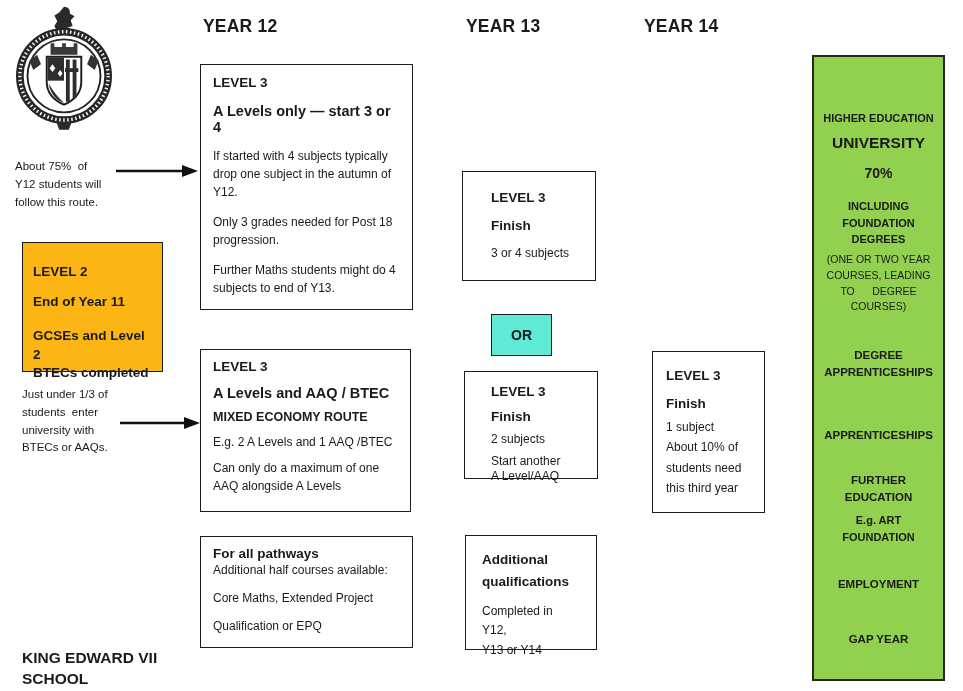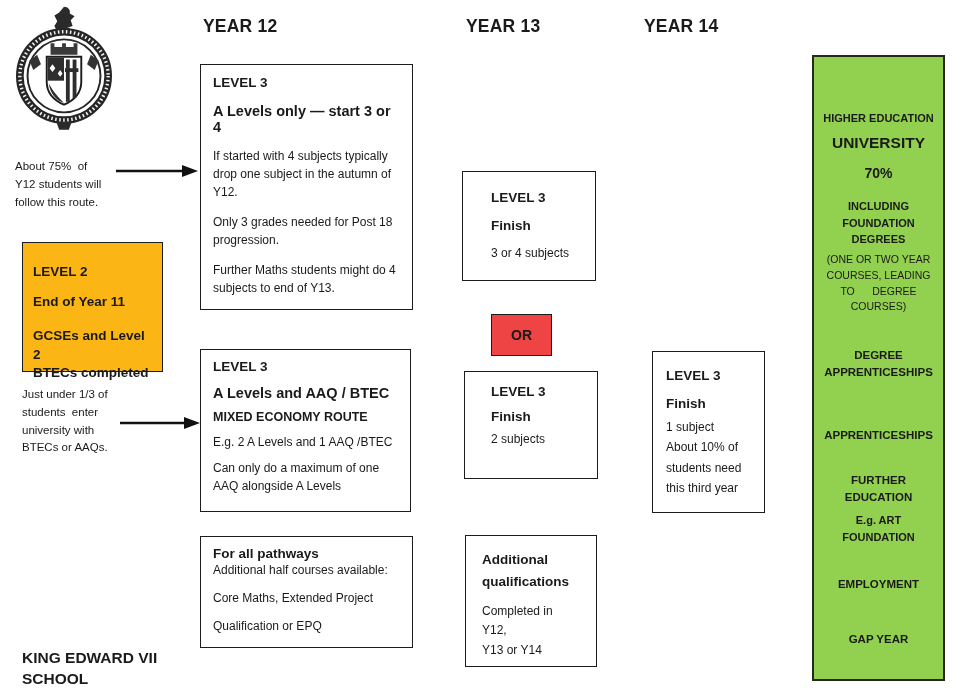--- a/index.html
+++ b/index.html
@@ -110,31 +110,33 @@
   <p style="margin-top:10px;">Core Maths, Extended Project</p>
   <p style="margin-top:10px;">Qualification or EPQ</p>
 </div>
 
 <div class="box" style="left:462px;top:171px;width:134px;height:110px;padding:18px 10px 10px 28px;">
   <div class="title">LEVEL 3</div>
   <div class="title" style="margin-top:13px;">Finish</div>
   <p style="margin-top:11px;">3 or 4 subjects</p>
 </div>
 
-<div class="orange-box" style="left:491px;top:314px;width:61px;height:42px;background:#ef4444;display:flex;align-items:center;justify-content:center;">
+<div class="orange-box" style="left:491px;top:314px;width:61px;height:42px;background:#5eead4;display:flex;align-items:center;justify-content:center;">
   <span style="font-weight:bold;font-size:14px;">OR</span>
 </div>
 
 <div class="box" style="left:464px;top:371px;width:134px;height:108px;padding:12px 8px 8px 26px;">
   <div class="title">LEVEL 3</div>
   <div class="title" style="margin-top:10px;">Finish</div>
   <p style="margin-top:6px;">2 subjects</p>
+  <p class="pre" style="margin-top:6px;line-height:1.25;">Start another
+A Level/AAQ</p>
 </div>
 
-<div class="box" style="left:465px;top:535px;width:132px;height:132px;padding:13px 17px 8px 16px;">
+<div class="box" style="left:465px;top:535px;width:132px;height:115px;padding:13px 17px 8px 16px;">
   <div class="subtitle pre" style="font-size:13.5px;line-height:1.6;">Additional
 qualifications</div>
   <p class="pre" style="margin-top:10px;line-height:1.6;">Completed in Y12,
 Y13 or Y14</p>
 </div>
 
 <div class="box" style="left:652px;top:351px;width:113px;height:162px;padding:16px 8px 8px 13px;">
   <div class="title">LEVEL 3</div>
   <div class="title" style="margin-top:13px;">Finish</div>
   <p style="margin-top:6px;line-height:1.7;">1 subject</p>

